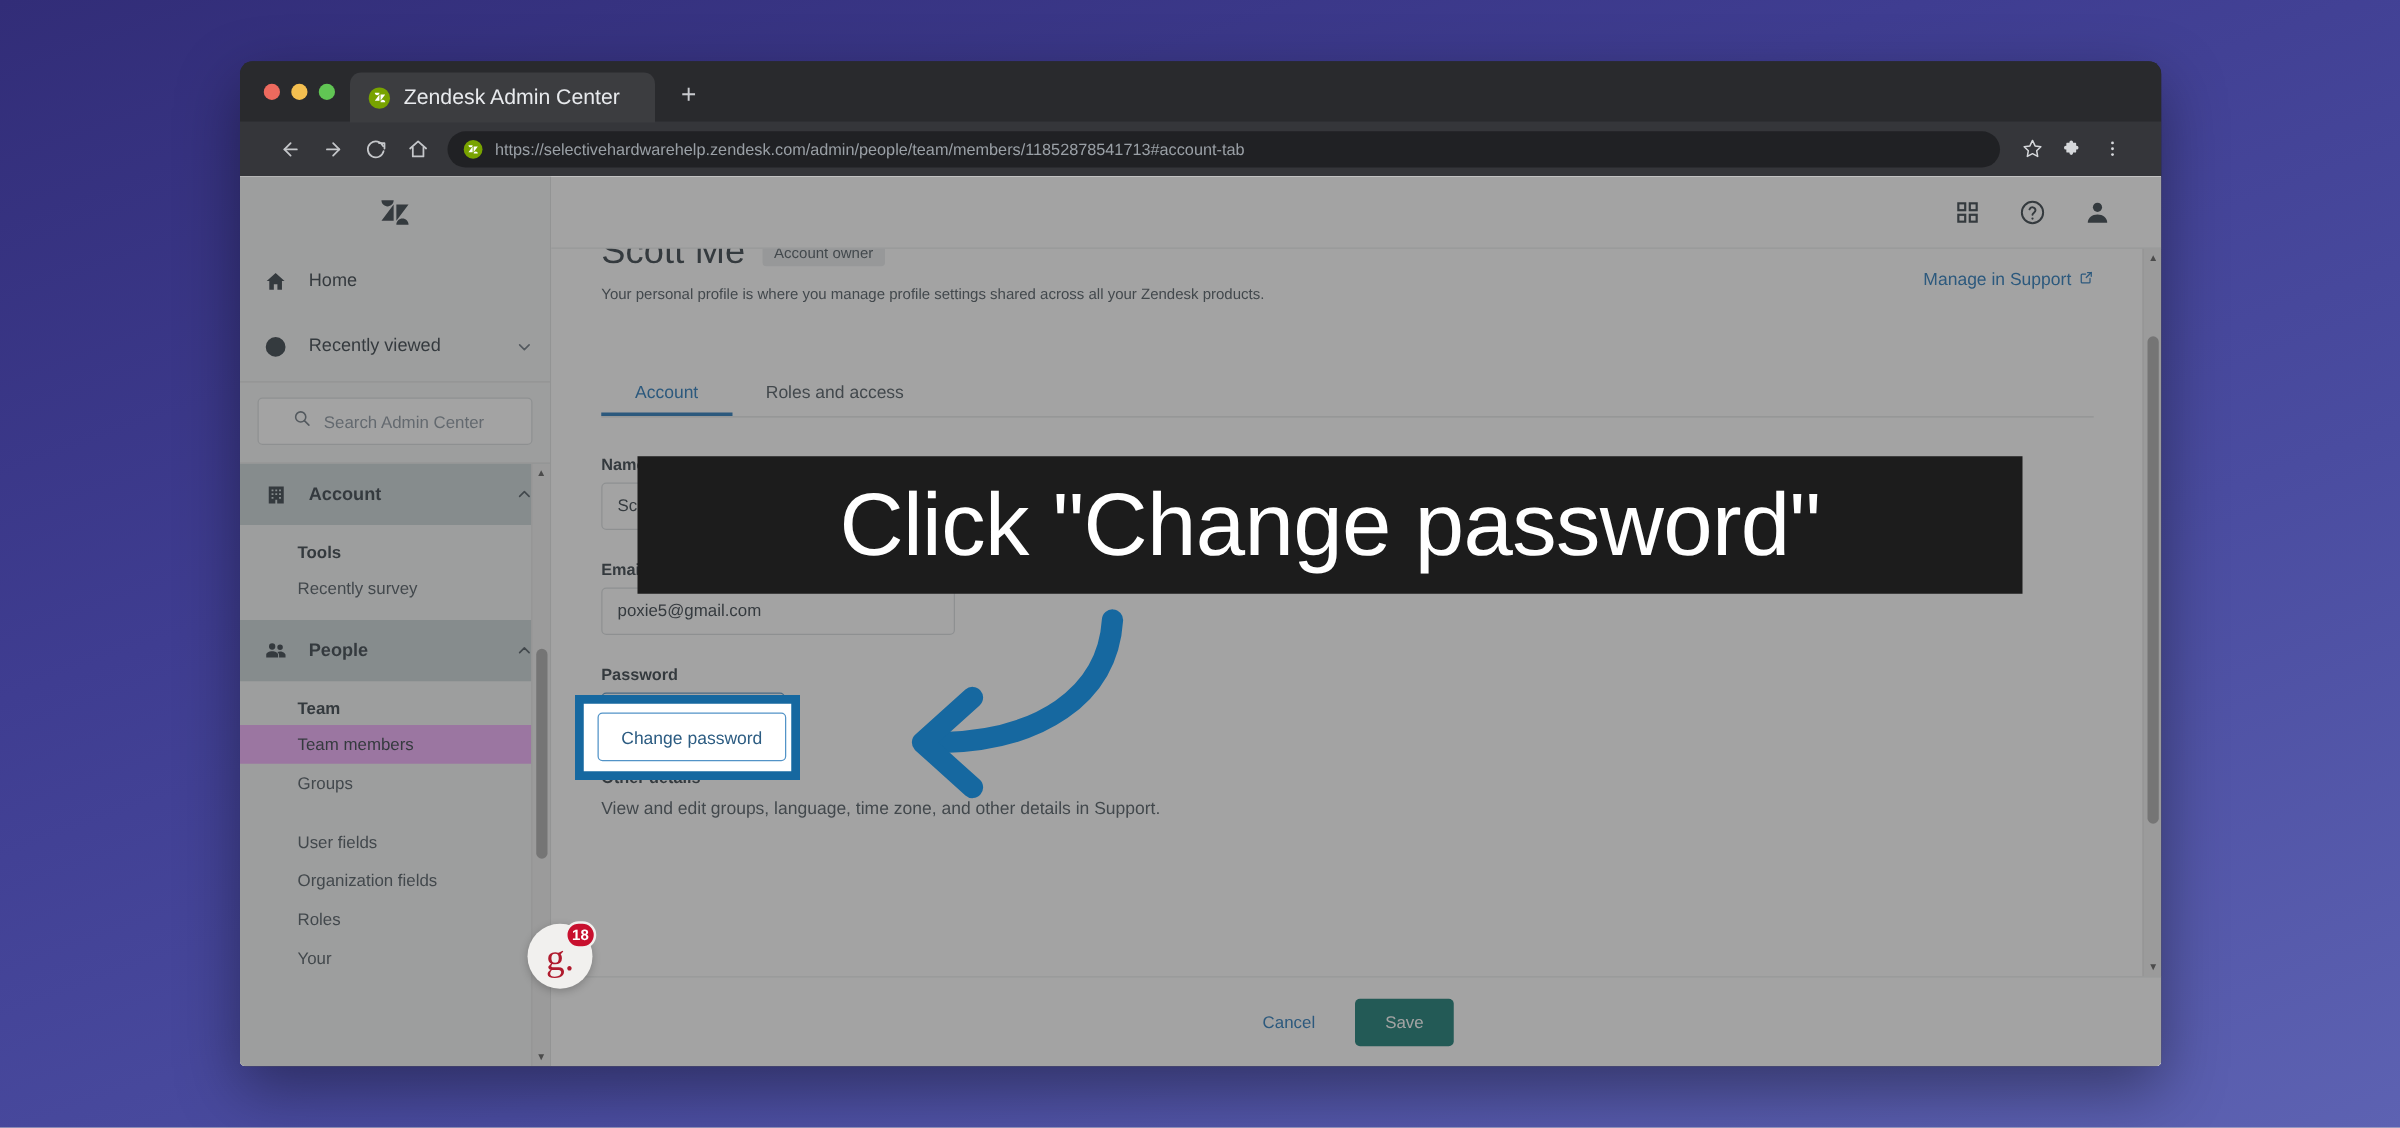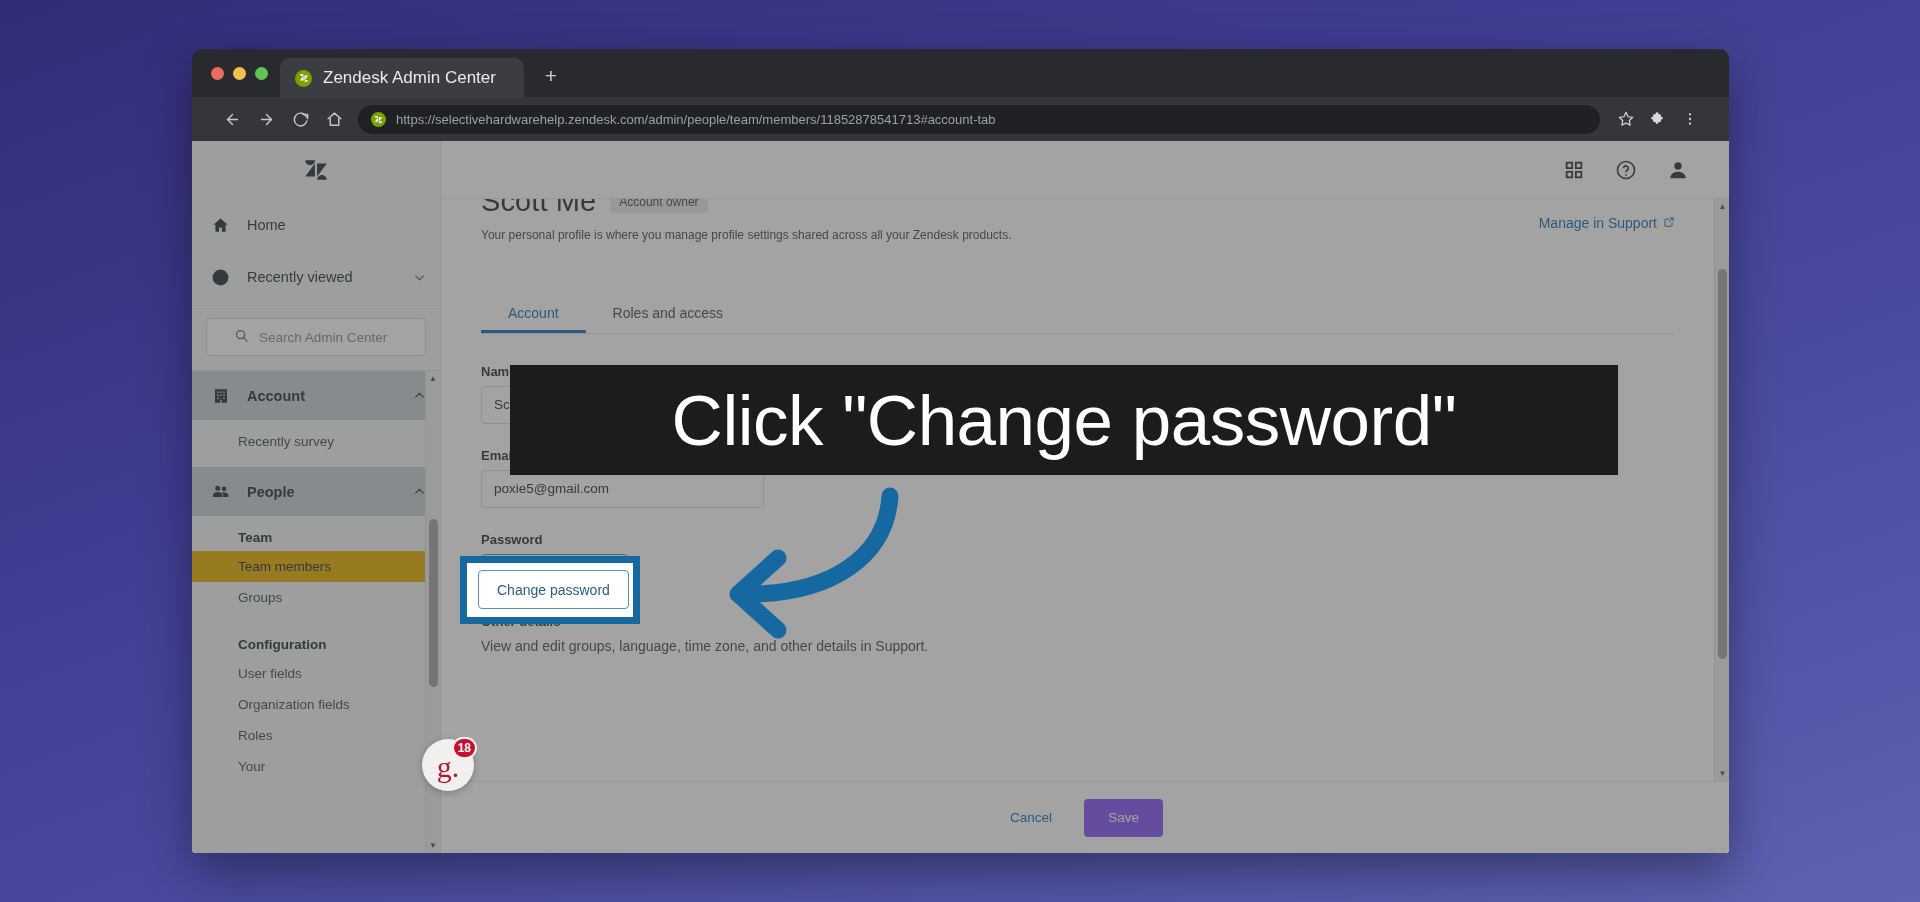--- a/index.html
+++ b/index.html
@@ -229,21 +229,21 @@
     padding: 8px 18px 6px 46px;
     font-size: 13.5px;
     font-weight: 700;
     color: #2f3941;
   }
   .nav-sub {
     padding: 8px 18px 8px 46px;
     font-size: 13.5px;
     color: #49545c;
   }
-  .nav-sub.selected { background: #eab308; color: #2f3941; }
+  .nav-sub.selected { background: #f0abfc; color: #2f3941; }
 
   
   .sb-scrollbar {
     position: absolute;
     right: 0; top: 0; bottom: 0;
     width: 15px;
     background: #f0f0f0;
     border-left: 1px solid #e3e3e3;
     display: flex;
     flex-direction: column;
@@ -381,21 +381,21 @@
     color: #1f73b7;
     font-size: 13.5px;
     border-radius: 4px;
     background: transparent;
     border: none;
   }
   .btn-save {
     height: 38px;
     padding: 0 24px;
     display: inline-flex; align-items: center; justify-content: center;
-    background: #8b5cf6;
+    background: #0f766e;
     color: #fff;
     font-size: 13.5px;
     border-radius: 4px;
     border: none;
   }
 
   
   .float-badge {
     position: absolute;
     left: 230px;
@@ -619,20 +619,21 @@
           </span>
           <span class="lbl">Account</span>
           <span class="chev">
             <svg viewBox="0 0 24 24" fill="none" stroke="currentColor" stroke-width="2.4" stroke-linecap="round" stroke-linejoin="round">
                 <polyline points="5 15 12 8 19 15"></polyline>
               </svg>
           </span>
         </div>
 
         <div class="nav-group">
+          <div class="nav-group-title">Tools</div>
           <div class="nav-sub">Recently survey</div>
         </div>
 
         <div class="nav-section-header active">
           <span class="ic">
             <svg viewBox="0 0 24 24" fill="currentColor" width="19" height="19">
                 <path d="M8.5 11a3.2 3.2 0 1 0 0-6.4 3.2 3.2 0 0 0 0 6.4zM16.5 11.3a2.8 2.8 0 1 0 0-5.6 2.8 2.8 0 0 0 0 5.6zM8.5 12.6c-3 0-6 1.5-6 3.4V19h12v-3c0-1.9-3-3.4-6-3.4zM16.5 12.8c-1 0-2 .2-2.8.5 1.1.9 1.8 2 1.8 3.2V19h6.5v-2.7c0-1.7-2.7-3.5-5.5-3.5z"></path>
               </svg>
           </span>
           <span class="lbl">People</span>
@@ -643,21 +644,20 @@
           </span>
         </div>
 
         <div class="nav-group">
           <div class="nav-group-title">Team</div>
           <div class="nav-sub selected">Team members</div>
           <div class="nav-sub">Groups</div>
         </div>
 
         <div class="nav-group">
-          <div class="nav-group-title">Configuration</div>
           <div class="nav-sub">User fields</div>
           <div class="nav-sub">Organization fields</div>
           <div class="nav-sub">Roles</div>
           <div class="nav-sub">Your</div>
         </div>
 
         <div class="sb-scrollbar">
           <div class="sb-arrow">▲</div>
           <div class="sb-thumb" style="top:148px;height:168px;"></div>
           <div class="sb-arrow" style="position:absolute;bottom:0;">▼</div>

